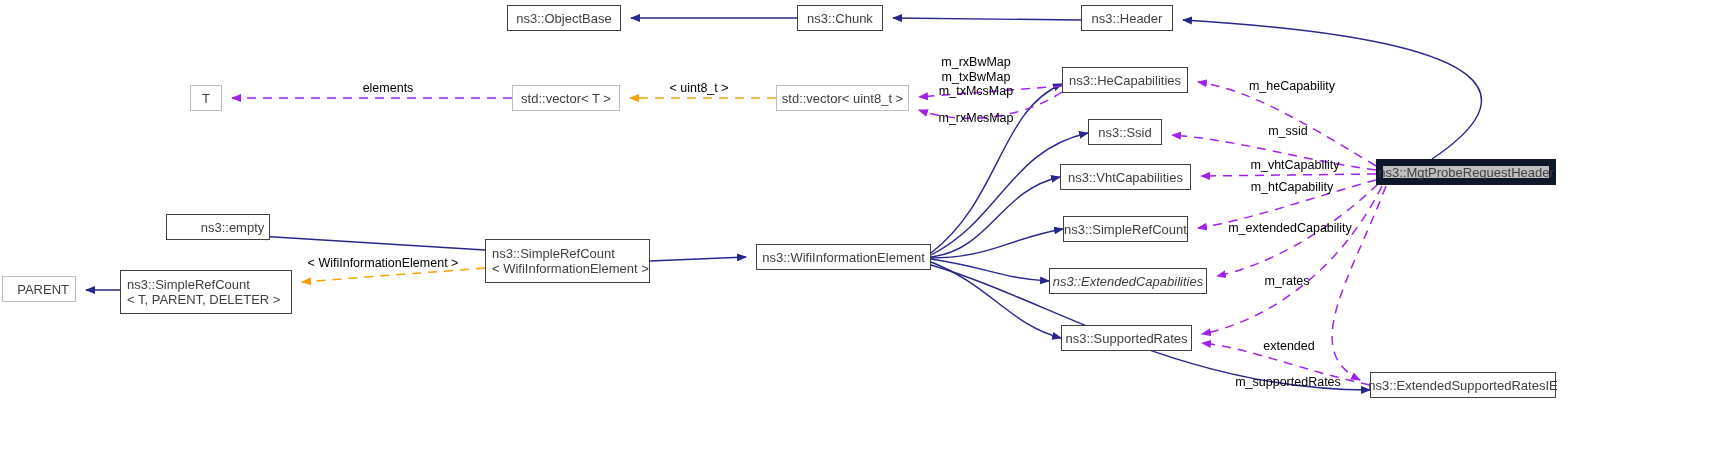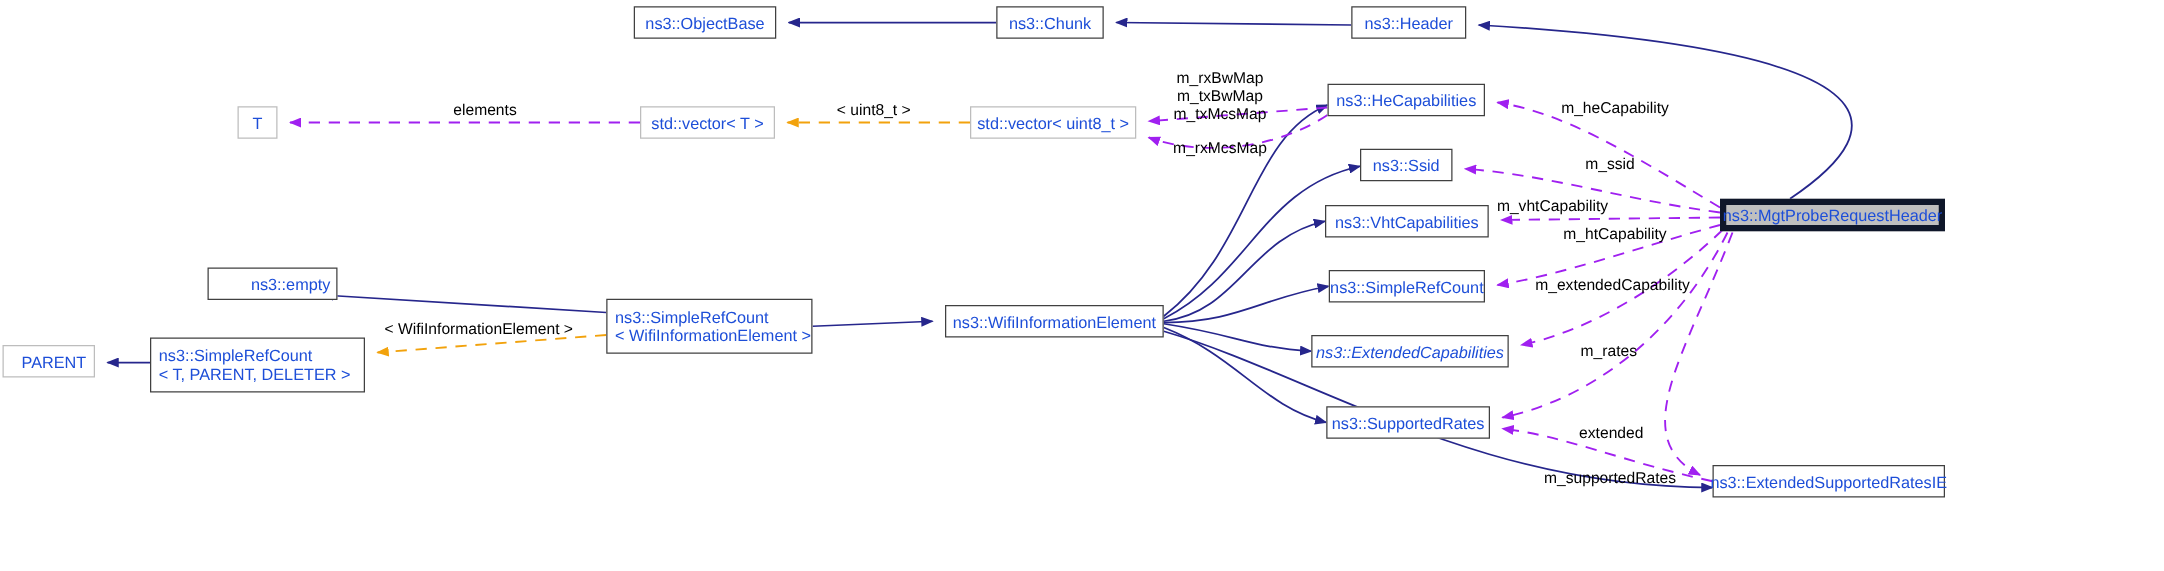--- a/index.html
+++ b/index.html
@@ -25,30 +25,30 @@
     position: absolute;
     box-sizing: border-box;
     display: flex;
     flex-direction: column;
     align-items: center;
     justify-content: center;
     background: #ffffff;
     border: 1px solid #404040;
     font-size: 13px;
     line-height: 15px;
-    color: #1d4ed8;
+    color: #404040;
     white-space: nowrap;
     text-align: center;
   }
   .node-box.light {
     border: 1px solid #bdbdbd;
   }
   .node-box.highlight {
     background: #bfbfbf;
-    border: 5px solid #0f172a;
+    border: 7px solid #0f172a;
   }
   .node-label {
     display: block;
     padding: 0 6px;
   }
   .edge-label {
     position: absolute;
     font-size: 12.5px;
     line-height: 14px;
     color: #000000;
@@ -210,21 +210,21 @@
   </div>
   <div class="edge-label" style="left:976px;top:111px;transform:translateX(-50%);">
     <span>m_rxMcsMap</span>
   </div>
   <div class="edge-label" style="left:1292px;top:79px;transform:translateX(-50%);">
     <span>m_heCapability</span>
   </div>
   <div class="edge-label" style="left:1288px;top:124px;transform:translateX(-50%);">
     <span>m_ssid</span>
   </div>
-  <div class="edge-label" style="left:1242px;top:158px;transform:translateX(-50%);text-align:right;">
+  <div class="edge-label" style="left:1295px;top:158px;transform:translateX(-50%);text-align:right;">
     <span>m_vhtCapability</span>
   </div>
   <div class="edge-label" style="left:1292px;top:180px;transform:translateX(-50%);">
     <span>m_htCapability</span>
   </div>
   <div class="edge-label" style="left:1290px;top:221px;transform:translateX(-50%);">
     <span>m_extendedCapability</span>
   </div>
   <div class="edge-label" style="left:1287px;top:274px;transform:translateX(-50%);">
     <span>m_rates</span>

